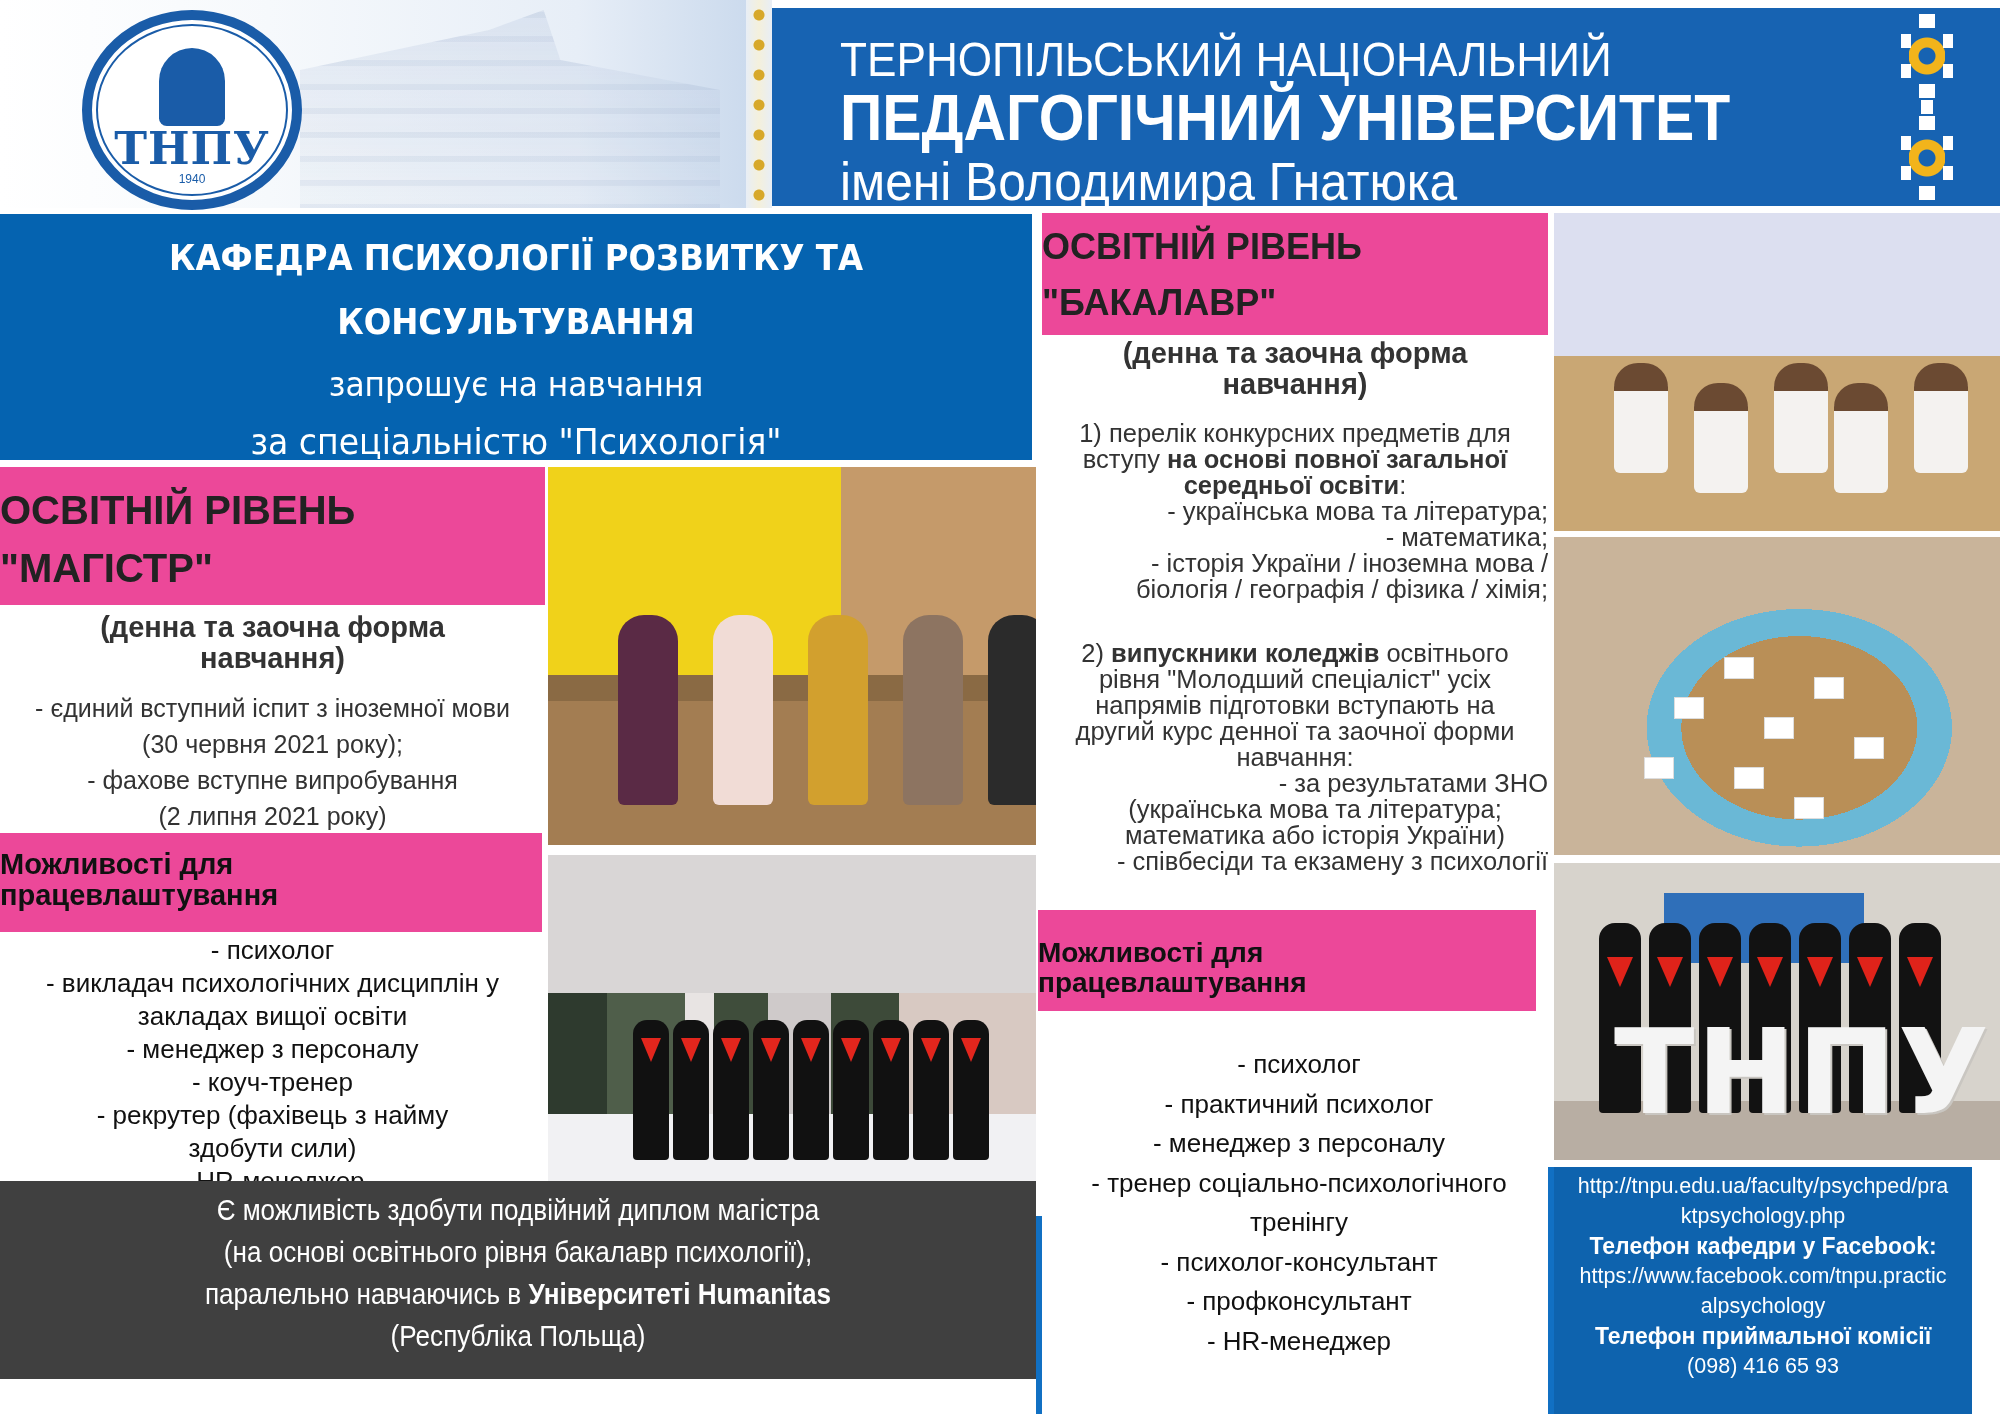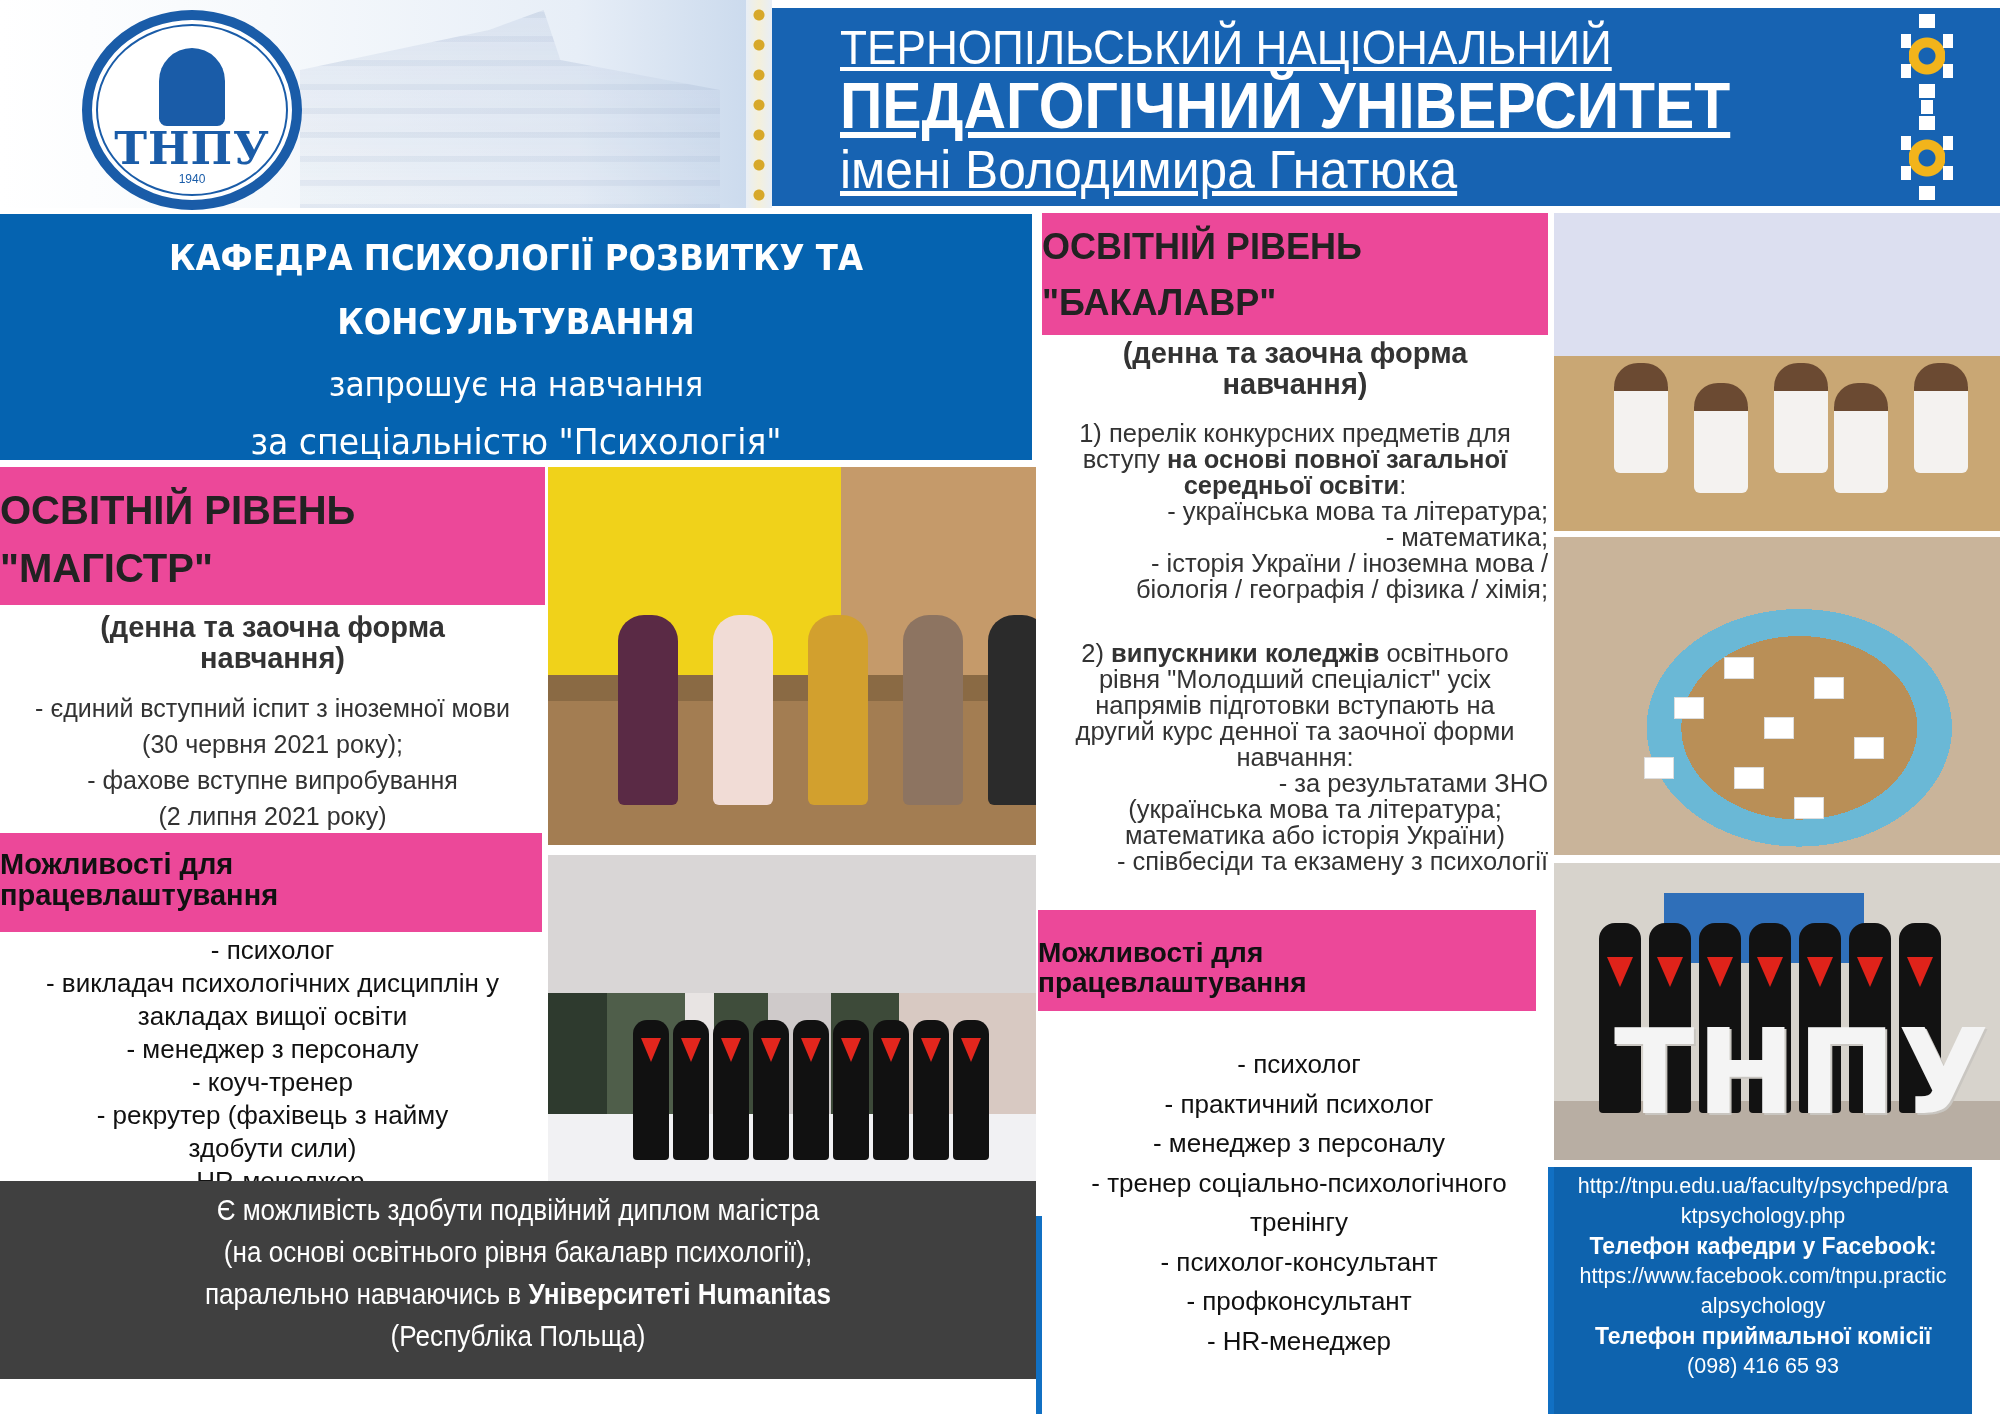--- a/index.html
+++ b/index.html
@@ -40,21 +40,21 @@
   .ornament-strip {
     left: 746px; top: 0; width: 26px; height: 208px;
     background:
       radial-gradient(circle at 50% 50%, #d7a82a 0 5px, transparent 6px) 0 0/26px 30px,
       linear-gradient(90deg, #e8eef6, #f4f0dc, #e8eef6);
   }
 
   .banner-right {
     left: 772px; top: 8px; width: 1228px; height: 198px; background: #1763b2;
   }
-  .banner-text { left: 840px; top: 22px; color: #ffffff; font-family: "Liberation Sans", sans-serif; text-decoration: underline; }
+  .banner-text { left: 840px; top: 34px; color: #ffffff; font-family: "Liberation Sans", sans-serif; }
   .bt1 { font-size: 48px; line-height: 52px; letter-spacing: 0px; transform: scaleX(.92); transform-origin: left; white-space: nowrap; }
   .bt2 { font-size: 64px; line-height: 64px; font-weight: bold; transform: scaleX(.92); transform-origin: left; white-space: nowrap; }
   .bt3 { font-size: 54px; line-height: 62px; transform: scaleX(.92); transform-origin: left; white-space: nowrap; }
 
   .ornament-right {
     left: 1898px; top: 10px; width: 58px; height: 194px;
     display: flex; flex-direction: column; align-items: center; justify-content: space-between; padding: 4px 0;
   }
   .orn-cross {
     width: 52px; height: 84px; position: relative;

